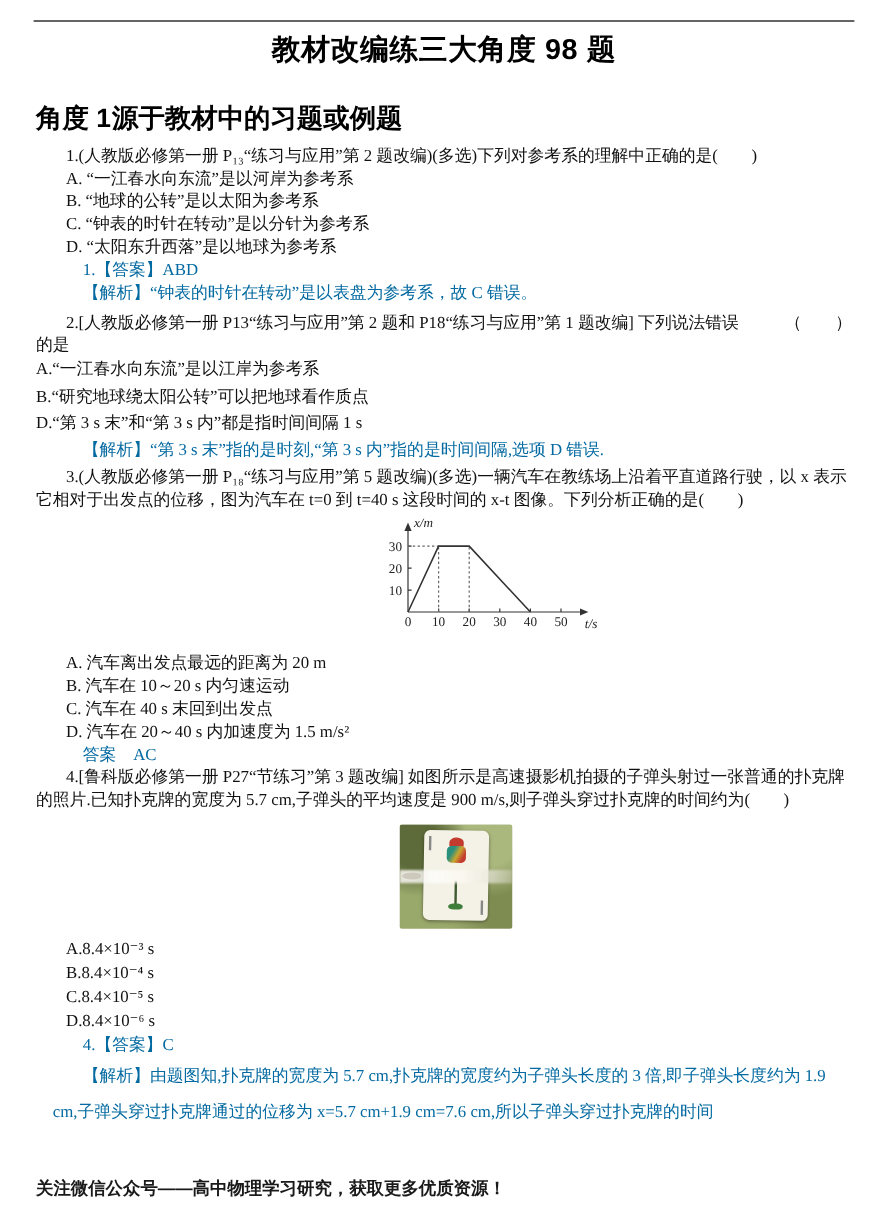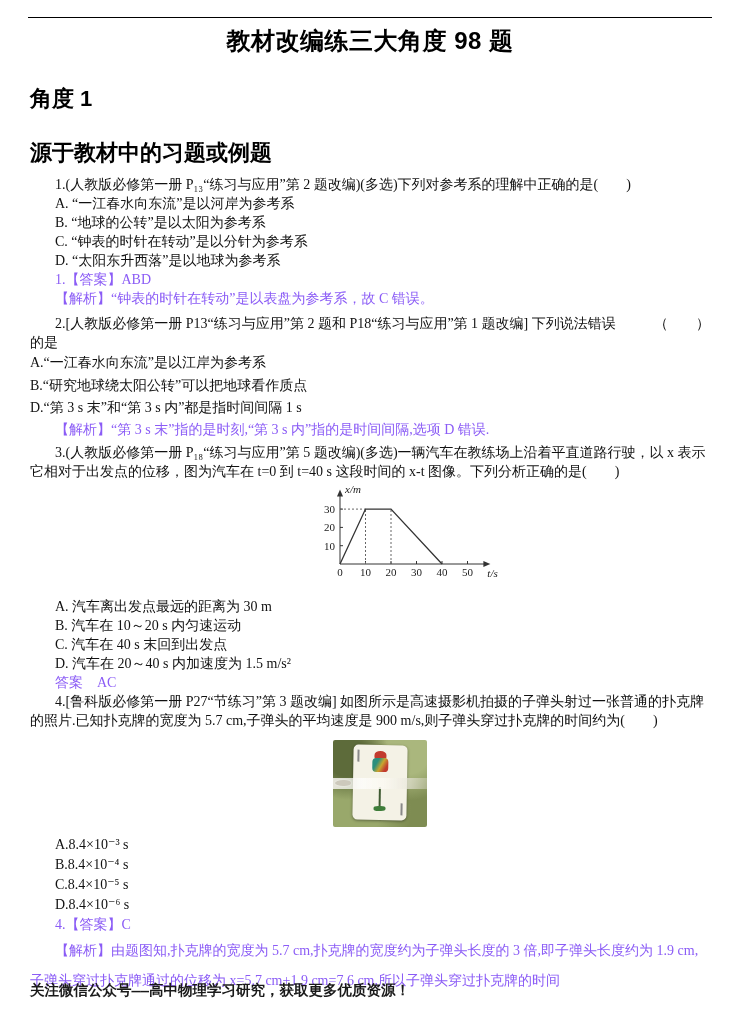--- a/index.html
+++ b/index.html
@@ -9,29 +9,29 @@
     position:relative;overflow:hidden;
   }
   .toprule{border-top:1.5px solid #000;margin:17px 28px 0 28px;height:0;}
   .doc-title{
     text-align:center;font-family:"Liberation Sans","DejaVu Sans",sans-serif;
     font-weight:bold;font-size:24px;margin-top:7px;letter-spacing:.5px;color:#000;
   }
   .content{padding:0 30px;}
   .sec-heading{
     font-family:"Liberation Sans","DejaVu Sans",sans-serif;font-weight:bold;
-    font-size:22px;color:#000;margin:27px 0 7px 0;display:flex;gap:24px;align-items:baseline;flex-direction:column;
+    font-size:22px;color:#000;margin:27px 0 7px 0;display:flex;gap:1px;align-items:baseline;
   }
   .line{font-size:14px;line-height:19px;}
   .stem{text-indent:25px;}
   .opt{padding-left:25px;}
   .opt2{line-height:22.5px;}
   .opt4{line-height:20px;}
   .ind{padding-left:25px;}
-  .red{color:#8b5cf6;}
+  .red{color:#0369a1;margin-left:14px;}
   .q2stem .fr{float:right;}
   
   .chart-wrap{padding-left:278px;margin:5px 0 7px 0;}
   
   .photo-wrap{padding-left:303px;margin:10px 0 8px 0;}
   .photo{
     position:relative;width:94px;height:87px;overflow:hidden;border-radius:2px;
     background:
       radial-gradient(circle at 15% 20%, #5d6b3a 0 18%, rgba(0,0,0,0) 40%),
       radial-gradient(circle at 80% 15%, #aab77d 0 20%, rgba(0,0,0,0) 45%),
@@ -63,21 +63,21 @@
     filter:blur(.7px);
   }
   .bullet{
     position:absolute;left:2px;top:40px;width:16px;height:6px;background:#cdc9bc;
     border-radius:50% 40% 40% 50%;box-shadow:0 0 2px rgba(255,255,255,.8);
   }
   
   .ana4{font-size:14px;line-height:30px;text-indent:25px;margin-top:2px;}
   .footer{
     position:absolute;left:30px;bottom:18px;
-    font-family:Liberation Mono, monospace;
+    font-family:Liberation Sans, sans-serif;
     font-weight:600;font-size:14.5px;color:#1a1a1a;
   }
   .mt4{margin-top:4px;} .mt6{margin-top:6px;} .mt8{margin-top:0;}
   svg text{font-family:"Liberation Serif","DejaVu Serif",serif;}
 </style>
 </head>
 <body>
 
 <div class="toprule"></div>
 
@@ -134,21 +134,21 @@
         <text x="27" y="27.099999999999994" text-anchor="end" font-size="11" fill="#222">30</text>
         <text x="37" y="7.459999999999994" text-anchor="start" font-size="11" fill="#222" font-style="italic">x/m</text>
         <text x="179.35" y="91" text-anchor="start" font-size="11" fill="#222" font-style="italic">t/s</text>
         <line x1="32" y1="23.099999999999994" x2="57.5" y2="23.099999999999994" stroke="#666" stroke-width="1" stroke-dasharray="2 2"></line>
         <line x1="57.5" y1="78" x2="57.5" y2="23.099999999999994" stroke="#666" stroke-width="1" stroke-dasharray="2 2"></line>
         <line x1="83" y1="78" x2="83" y2="23.099999999999994" stroke="#666" stroke-width="1" stroke-dasharray="2 2"></line>
         <polyline points="32,78 57.5,23.099999999999994 83,23.099999999999994 134,78" fill="none" stroke="#333" stroke-width="1.3"></polyline>
       </svg>
   </div>
 
-  <div class="line opt">A. 汽车离出发点最远的距离为 30 m</div>
+  <div class="line opt">A. 汽车离出发点最远的距离为 20 m</div>
   <div class="line opt">B. 汽车在 10～20 s 内匀速运动</div>
   <div class="line opt">C. 汽车在 40 s 末回到出发点</div>
   <div class="line opt">D. 汽车在 20～40 s 内加速度为 1.5 m/s²</div>
   <div class="line ind red">答案　AC</div>
 
   <div class="line stem mt8">4.[鲁科版必修第一册 P27“节练习”第 3 题改编] 如图所示是高速摄影机拍摄的子弹头射过一张普通的扑克牌的照片.已知扑克牌的宽度为 5.7 cm,子弹头的平均速度是 900 m/s,则子弹头穿过扑克牌的时间约为(　　)</div>
 
   <div class="photo-wrap">
     <div class="photo">
       <div class="card">

